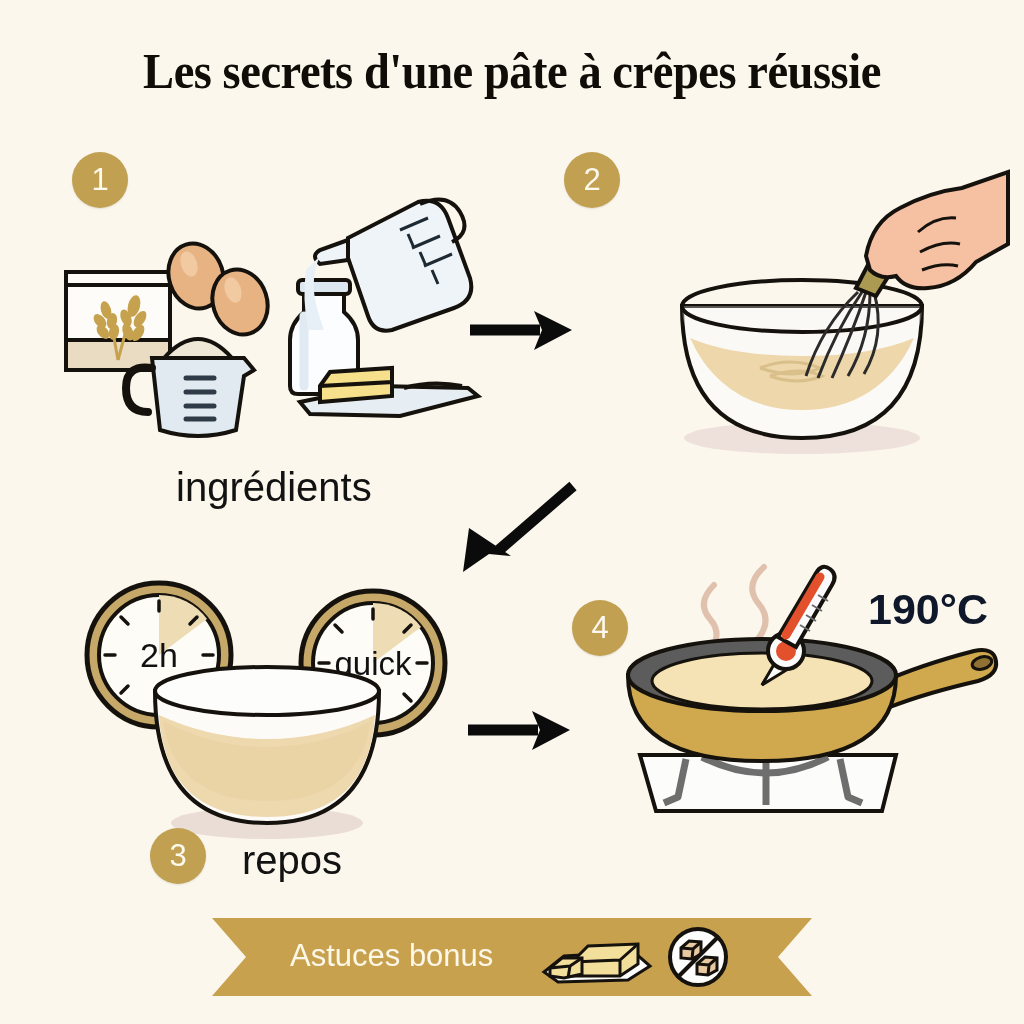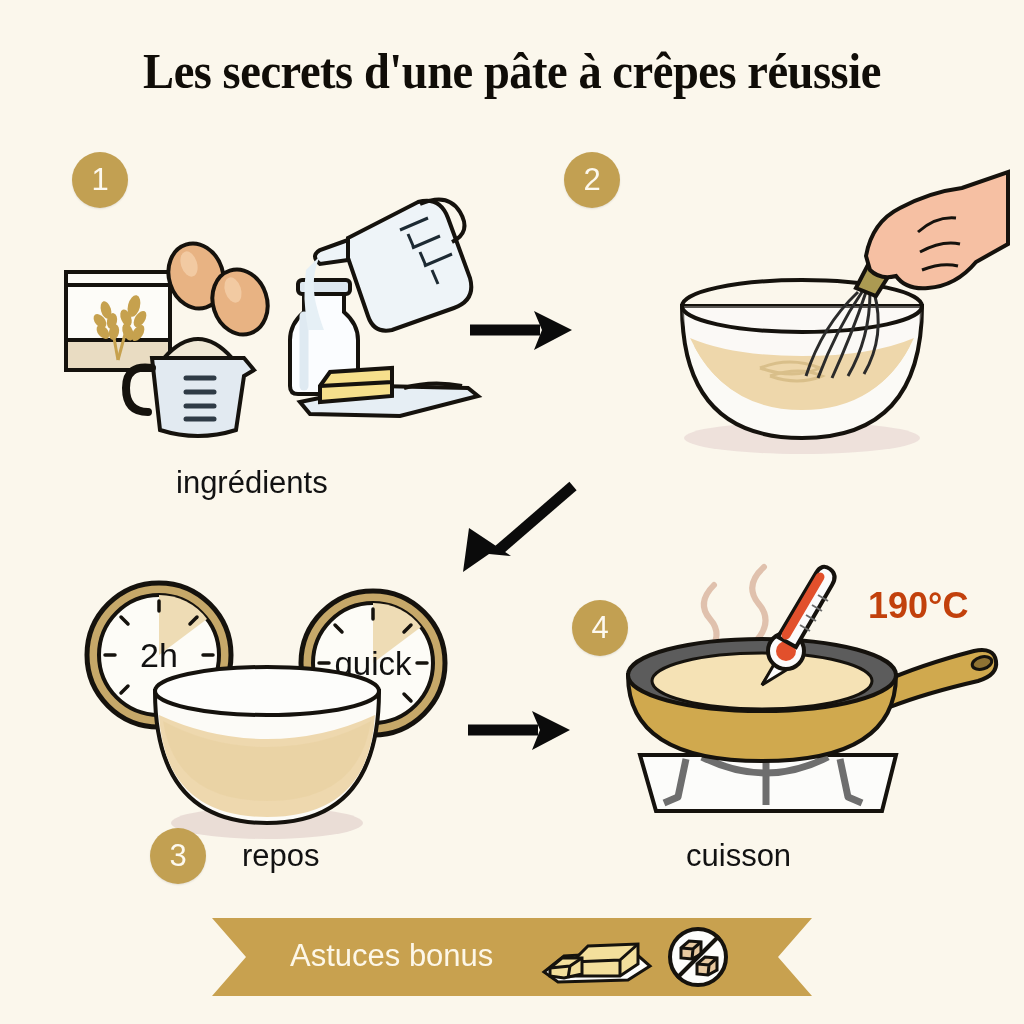--- a/index.html
+++ b/index.html
@@ -32,31 +32,31 @@
     font-family:"Liberation Sans", sans-serif;
     box-shadow:0 1px 2px rgba(0,0,0,.10);
   }
   #badge1{left:72px;top:152px;}
   #badge2{left:564px;top:152px;}
   #badge3{left:150px;top:828px;}
   #badge4{left:572px;top:600px;}
 
   .caption{
     position:absolute;
-    font-size:31px;color:#121212;
+    font-size:40px;color:#121212;
     font-family:"Liberation Sans", sans-serif;
     white-space:nowrap;
   }
   #cap1{left:176px;top:465px;}
   #cap3{left:222px;top:838px;margin-left:20px;}
   #cap4{left:686px;top:838px;}
 
   .temp-label{
     position:absolute;left:868px;top:585px;
-    font-size:36px;font-weight:bold;color:#c2410c;
+    font-size:43px;font-weight:bold;color:#0f172a;
     font-family:"Liberation Sans", sans-serif;
   }
 
   
   .banner-wrap{position:absolute;left:212px;top:918px;width:600px;height:70px;}
   .banner-text{
     position:absolute;left:78px;top:20px;
     font-size:31px;color:#fdf7e8;
     font-family:"Liberation Sans", sans-serif;
   }
@@ -276,21 +276,20 @@
       <g stroke="#6b6b6b" stroke-width="2">
         <path d="M210 60 L220 66 M216 50 L226 56 M222 40 L232 46 M228 30 L238 36"></path>
       </g>
     </g>
   </svg>
 
   <div class="badge" id="badge4">
     <span>4</span>
   </div>
   <div class="temp-label">190°C</div>
-  <div class="caption" id="cap4">cuisson</div>
 
   <div class="banner-wrap">
     <svg width="600" height="78" viewBox="0 0 600 78">
       <path d="M0 0 L600 0 L566 39 L600 78 L0 78 L34 39 Z" fill="#c8a14f"></path>
     </svg>
     <div class="banner-text">Astuces bonus</div>
 
     <svg style="position:absolute;left:330px;top:14px;" width="110" height="52" viewBox="0 0 110 52">
       <path d="M2 40 L22 24 L92 20 L108 34 L86 48 L16 50 Z" fill="#fdfdfb" stroke="#15120d" stroke-width="3"></path>
       <path d="M30 30 L46 14 L96 12 L96 32 L78 44 L30 44 Z" fill="#f3df9c" stroke="#15120d" stroke-width="3"></path>

